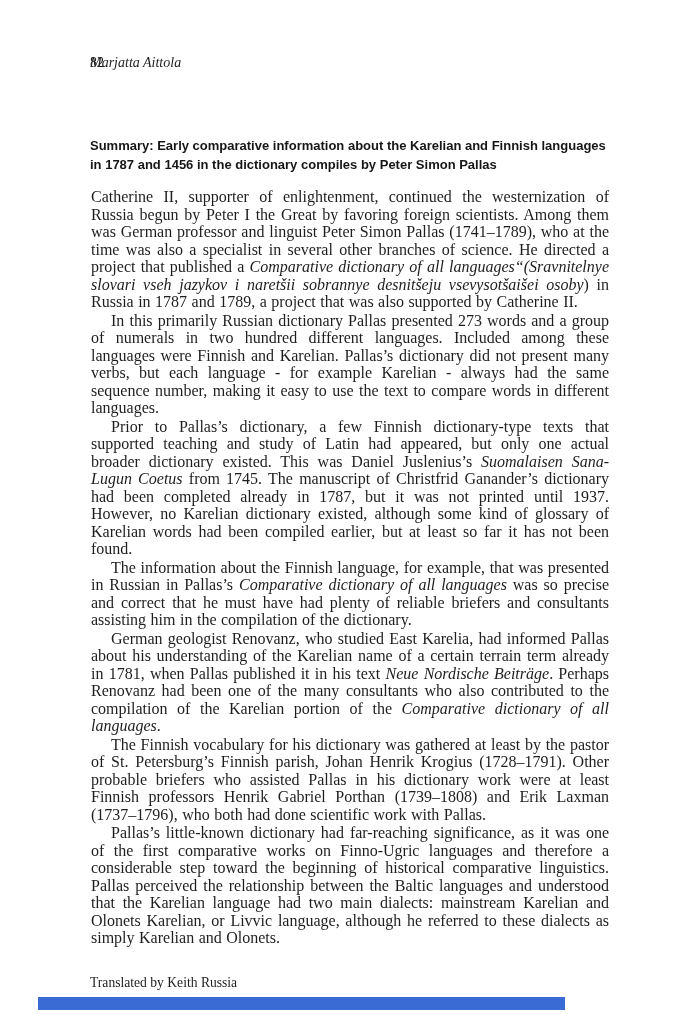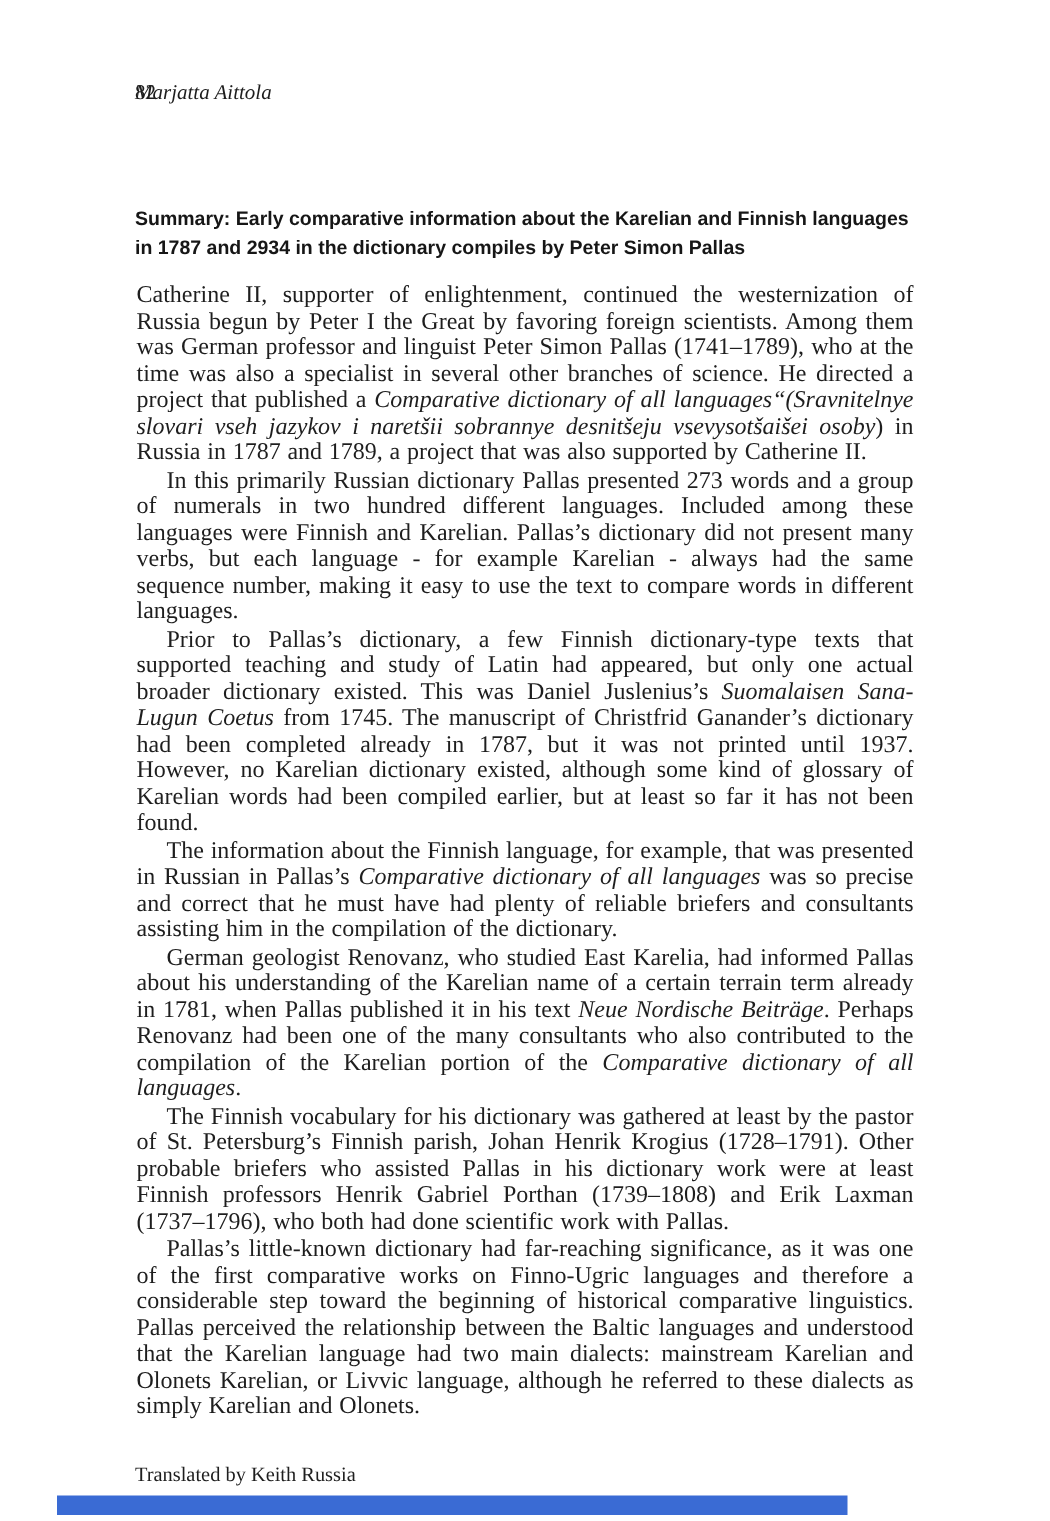--- a/index.html
+++ b/index.html
@@ -75,21 +75,21 @@
 </style>
 </head>
 <body>
 
 <div class="content">
   <div class="page-header">
     <span class="page-num">82</span>
     <span class="running-head">Marjatta Aittola</span>
   </div>
 
-  <div class="summary-heading">Summary: Early comparative information about the Karelian and Finnish languages in 1787 and 2934 in the dictionary compiles by Peter Simon Pallas</div>
+  <div class="summary-heading">Summary: Early comparative information about the Karelian and Finnish languages in 1787 and 1456 in the dictionary compiles by Peter Simon Pallas</div>
 
   <div class="article">
       <p><span>Catherine II, supporter of enlightenment, continued the westernization of Russia begun by Peter I the Great by favoring foreign scientists. Among them was German professor and linguist Peter Simon Pallas (1741–1789), who at the time was also a specialist in several other branches of science. He directed a project that published a </span><span class="it">Comparative dictionary of all languages</span><span class="it">“(</span><span class="it">Sravnitelnye slovari vseh jazykov i naretšii sobrannye desnitšeju vsevysotšaišei osoby</span><span>) in Russia in 1787 and 1789, a project that was also supported by Catherine II.</span></p>
       <p><span>In this primarily Russian dictionary Pallas presented 273 words and a group of numerals in two hundred different languages. Included among these languages were Finnish and Karelian. Pallas’s dictionary did not present many verbs, but each language - for example Karelian - always had the same sequence number, making it easy to use the text to compare words in different languages.</span></p>
       <p><span>Prior to Pallas’s dictionary, a few Finnish dictionary-type texts that supported teaching and study of Latin had appeared, but only one actual broader dictionary existed. This was Daniel Juslenius’s </span><span class="it">Suomalaisen Sana-Lugun Coetus</span><span> from 1745. The manuscript of Christfrid Ganander’s dictionary had been completed already in 1787, but it was not printed until 1937. However, no Karelian dictionary existed, although some kind of glossary of Karelian words had been compiled earlier, but at least so far it has not been found.</span></p>
       <p><span>The information about the Finnish language, for example, that was presented in Russian in Pallas’s </span><span class="it">Comparative dictionary of all languages</span><span> was so precise and correct that he must have had plenty of reliable briefers and consultants assisting him in the compilation of the dictionary.</span></p>
       <p><span>German geologist Renovanz, who studied East Karelia, had informed Pallas about his understanding of the Karelian name of a certain terrain term already in 1781, when Pallas published it in his text </span><span class="it">Neue Nordische Beiträge</span><span>. Perhaps Renovanz had been one of the many consultants who also contributed to the compilation of the Karelian portion of the </span><span class="it">Comparative dictionary of all languages</span><span>.</span></p>
       <p><span>The Finnish vocabulary for his dictionary was gathered at least by the pastor of St. Petersburg’s Finnish parish, Johan Henrik Krogius (1728–1791). Other probable briefers who assisted Pallas in his dictionary work were at least Finnish professors Henrik Gabriel Porthan (1739–1808) and Erik Laxman (1737–1796), who both had done scientific work with Pallas.</span></p>
       <p><span>Pallas’s little-known dictionary had far-reaching significance, as it was one of the first comparative works on Finno-Ugric languages and therefore a considerable step toward the beginning of historical comparative linguistics. Pallas perceived the relationship between the Baltic languages and understood that the Karelian language had two main dialects: mainstream Karelian and Olonets Karelian, or Livvic language, although he referred to these dialects as simply Karelian and Olonets.</span></p>
     </div>

